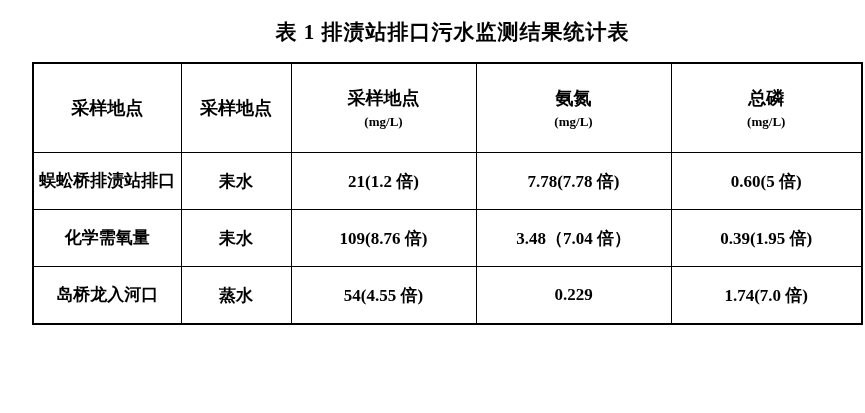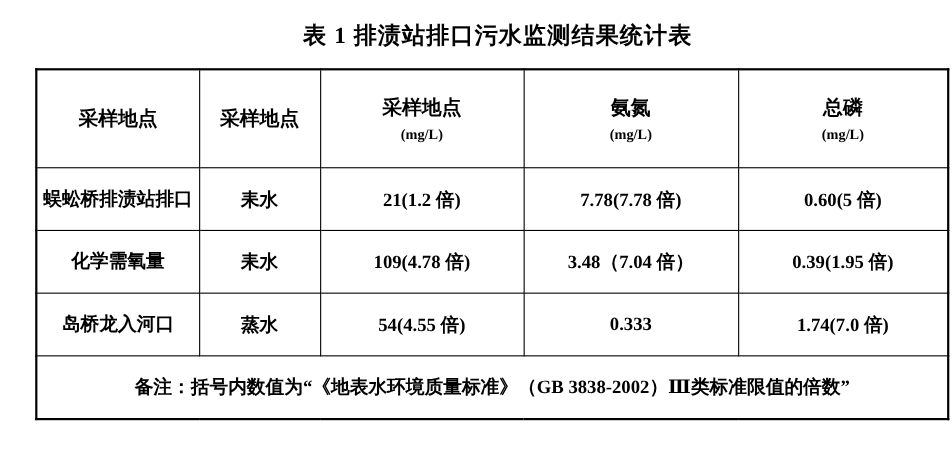--- a/index.html
+++ b/index.html
@@ -124,31 +124,28 @@
         <tr>
           <td class="cell-left">蜈蚣桥排渍站排口</td>
           <td>耒水</td>
           <td>21(1.2 倍)</td>
           <td>7.78(7.78 倍)</td>
           <td>0.60(5 倍)</td>
         </tr>
         <tr>
           <td class="cell-left">化学需氧量</td>
           <td>耒水</td>
-          <td>109(4.78 倍)</td>
+          <td>109(8.76 倍)</td>
           <td>3.48（7.04 倍）</td>
           <td>0.39(1.95 倍)</td>
         </tr>
         <tr>
           <td class="cell-left">岛桥龙入河口</td>
           <td>蒸水</td>
           <td>54(4.55 倍)</td>
-          <td>0.333</td>
+          <td>0.229</td>
           <td>1.74(7.0 倍)</td>
-        </tr>
-        <tr>
-          <td class="note-cell" colspan="5">备注：括号内数值为“《地表水环境质量标准》（GB 3838-2002）Ⅲ类标准限值的倍数”</td>
         </tr>
       </tbody>
     </table>
   </div>
 
 </div>
 
 </body></html>

